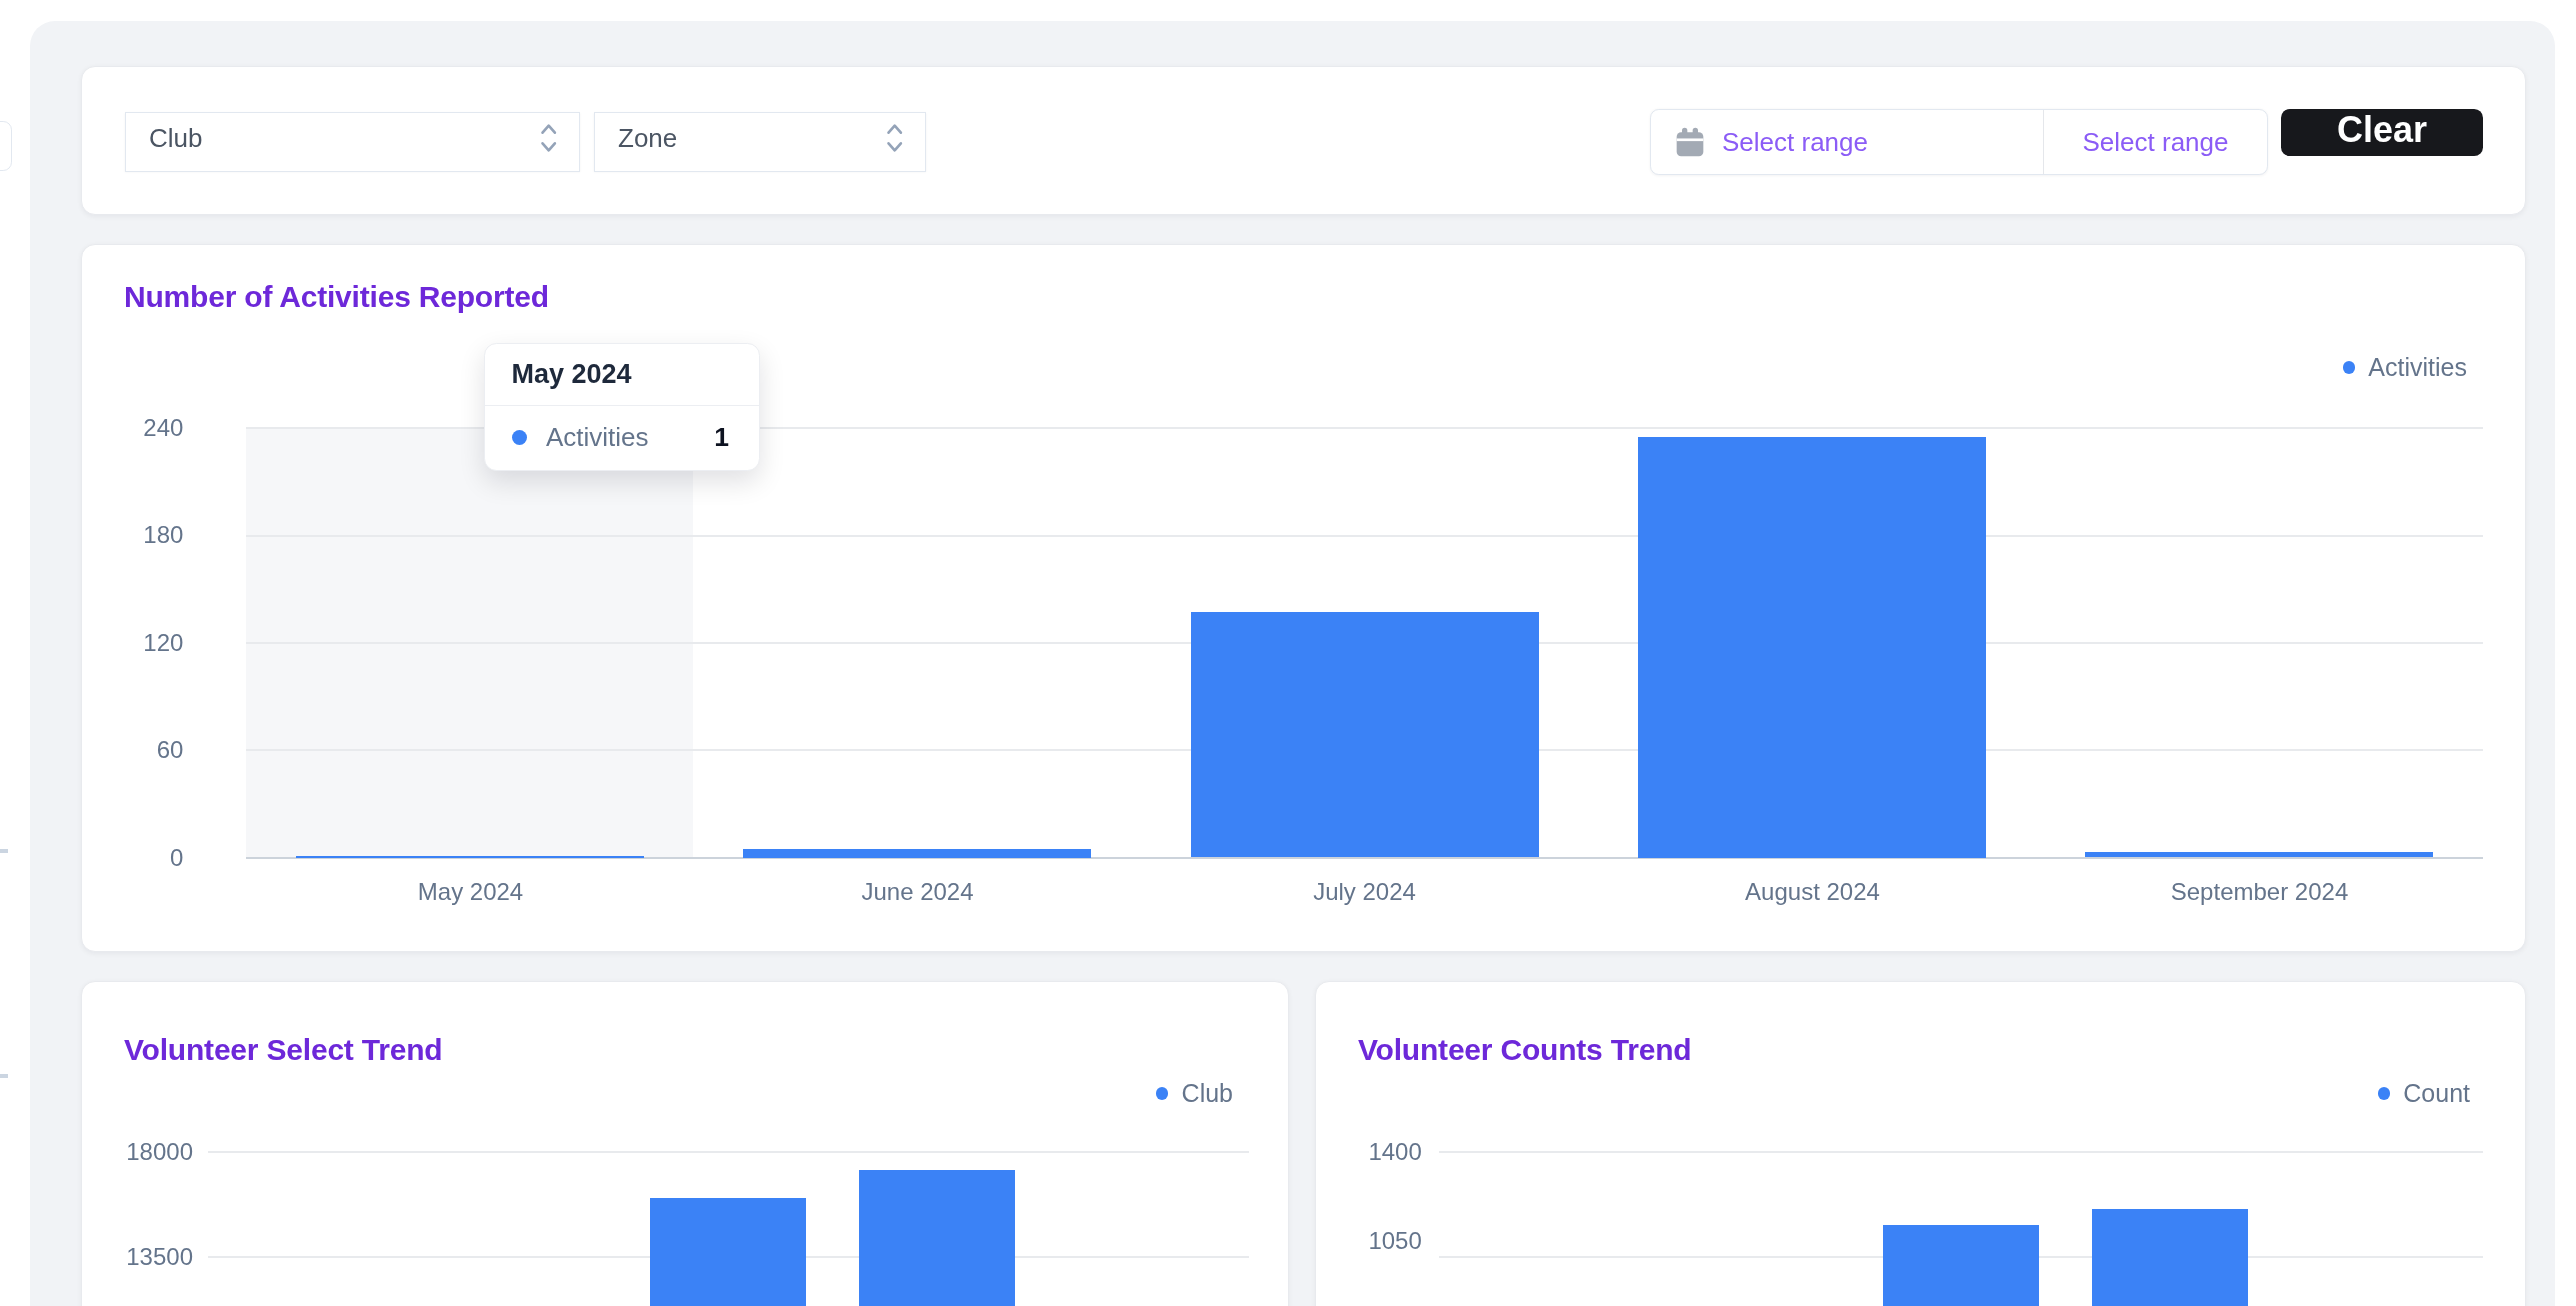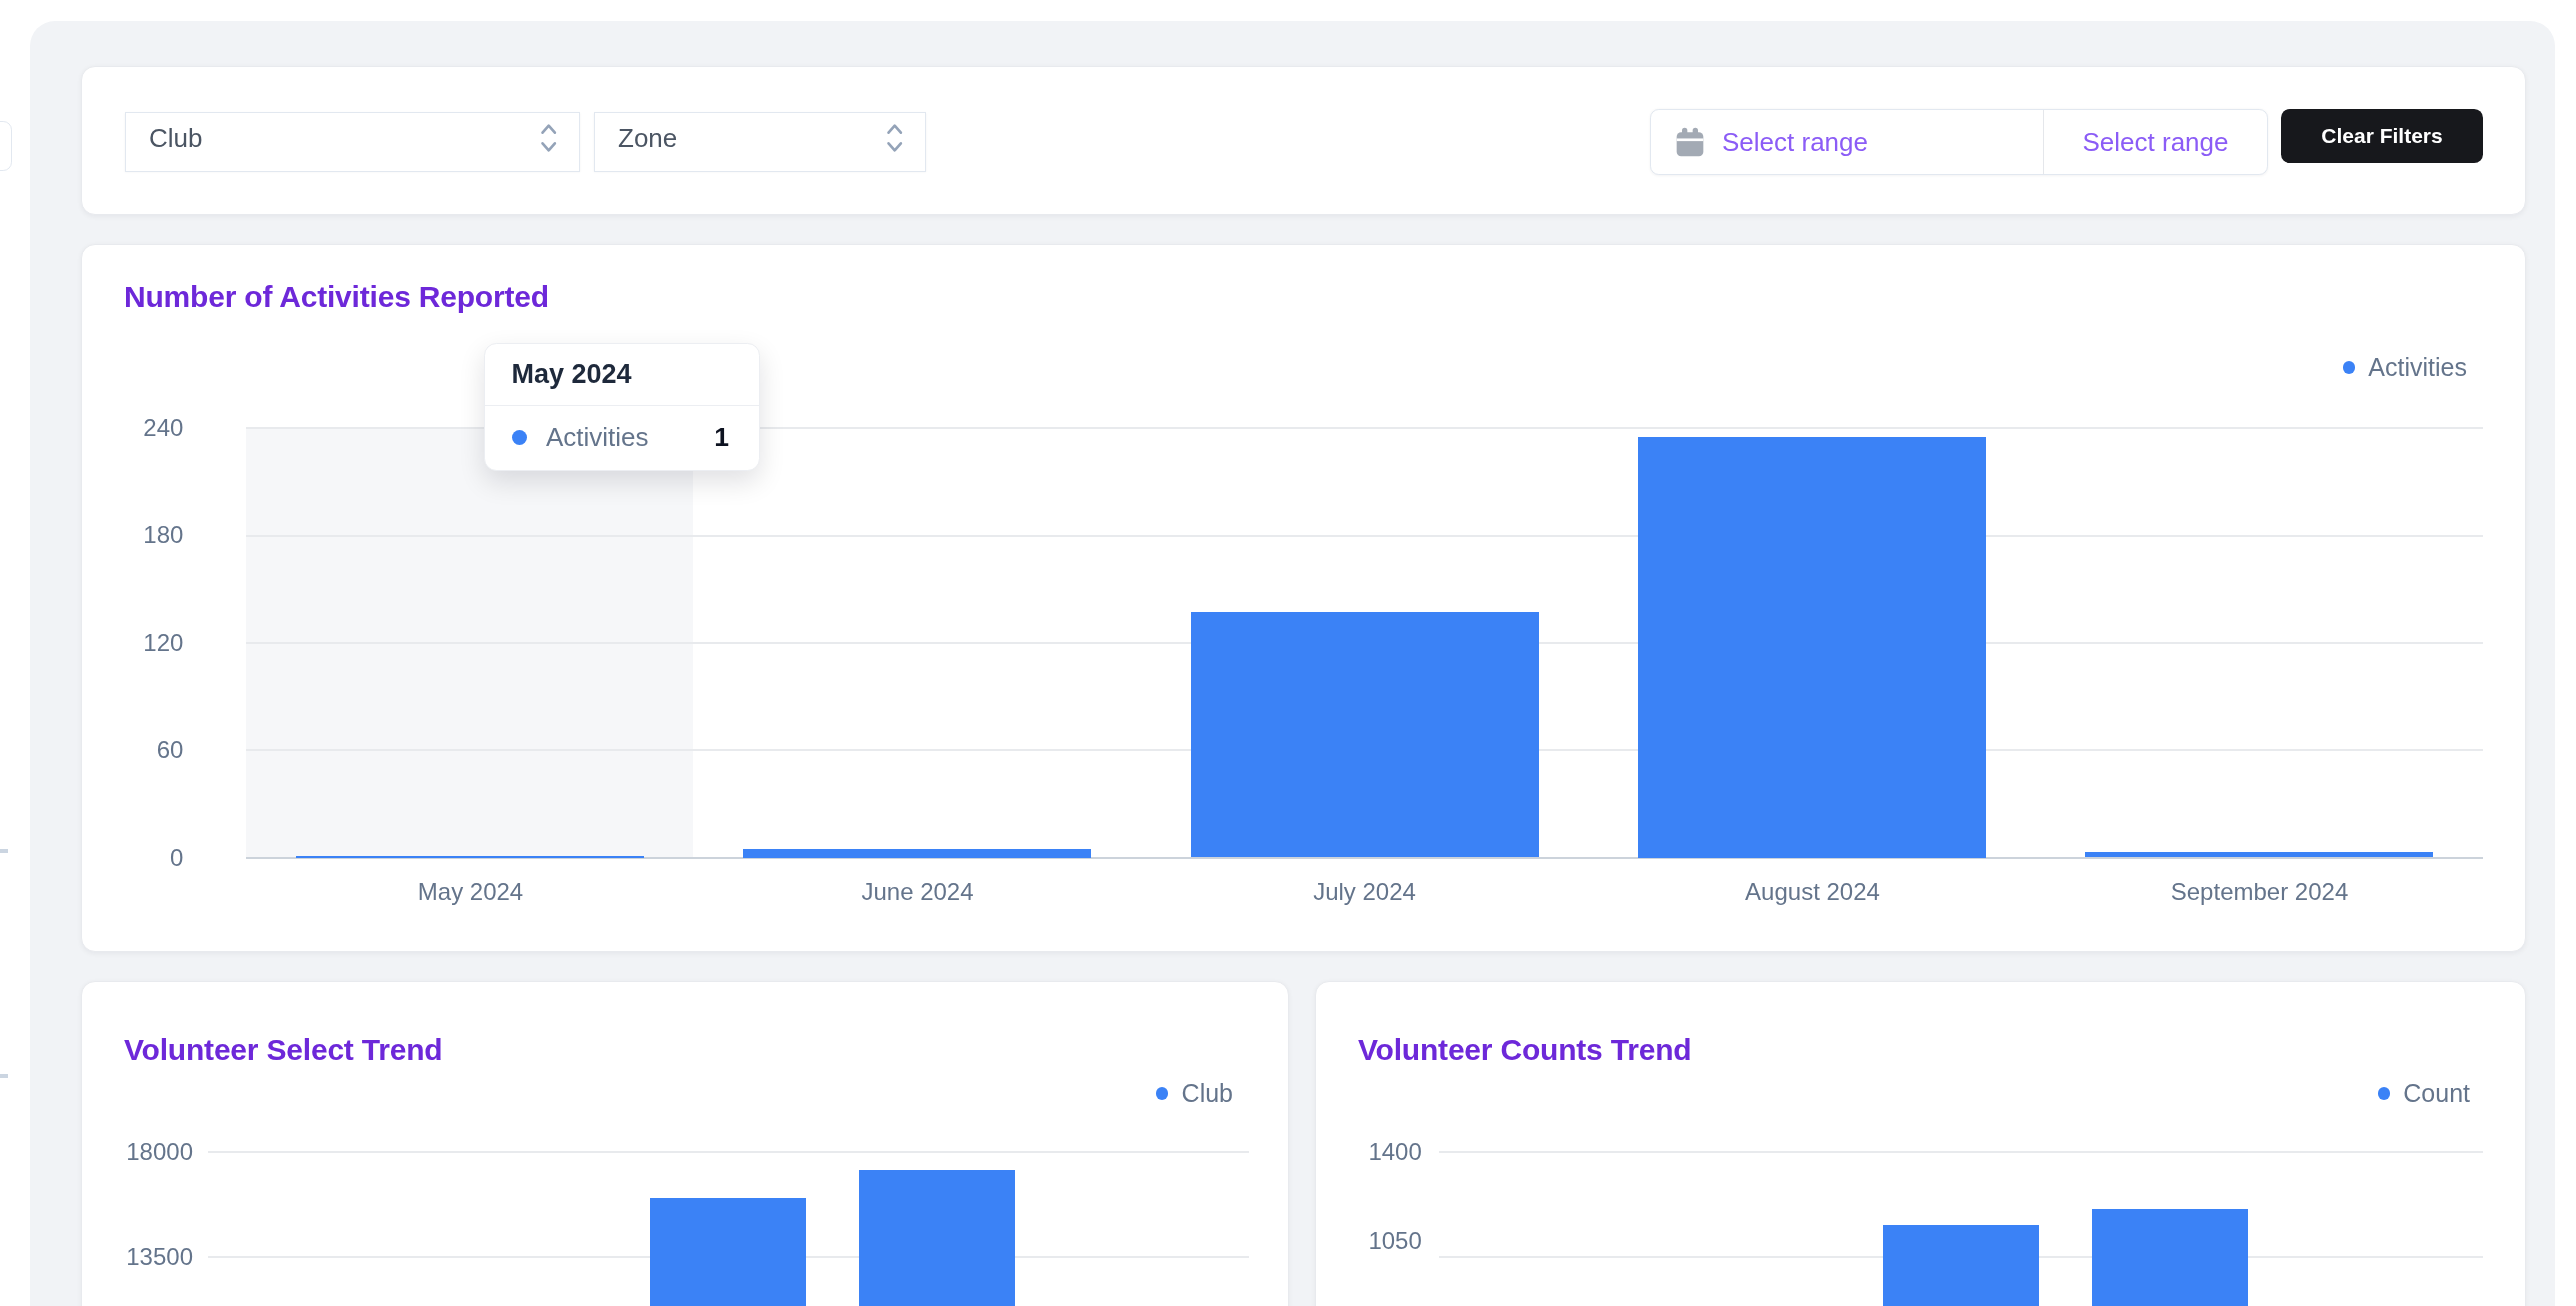--- a/index.html
+++ b/index.html
@@ -24,23 +24,23 @@
 
   .range-group { position:absolute; left:1568px; top:42px; width:618px; height:66px;
     border:1.8px solid #e2e8f0; border-radius:8.8px; background:#fff; display:flex;
     box-shadow:0 0.9px 2.7px rgba(16,24,40,.05); overflow:hidden; }
   .range-half { display:flex; align-items:center; cursor:pointer; }
   .range-start { width:392px; padding-left:23px; }
   .range-end { flex:1; justify-content:center; border-left:1.8px solid #e5e7eb; }
   .range-text { font-size:26px; color:#8b5cf6; margin-left:16px; }
   .range-end .range-text { margin-left:0; }
 
-  #btn-clear { position:absolute; left:2199px; top:42px; width:202px; height:54px;
+  #btn-clear { position:absolute; left:2199px; top:42px; width:202px; height:47px;
     background:var(--btn-bg); color:#fff; border:none; border-radius:8.8px;
-    font-size:21px; font-weight:700; font-family:inherit; cursor:pointer; }
+    font-size:36px; font-weight:700; font-family:inherit; cursor:pointer; }
 
   
   #card-activities { left:81px;  top:244px;  width:2445px; height:708px; }
   #card-hours      { left:81px;  top:981px; width:1208px; height:548px; overflow:hidden; }
   #card-counts     { left:1315px;top:981px; width:1211px; height:548px; overflow:hidden; }
 
   .chart-title { position:absolute; left:42px; font-size:30px; font-weight:700;
     color:#6d28d9; letter-spacing:-0.2px; }
   #card-activities .chart-title { top:35px; }
   #card-hours .chart-title, #card-counts .chart-title { top:51px; }

